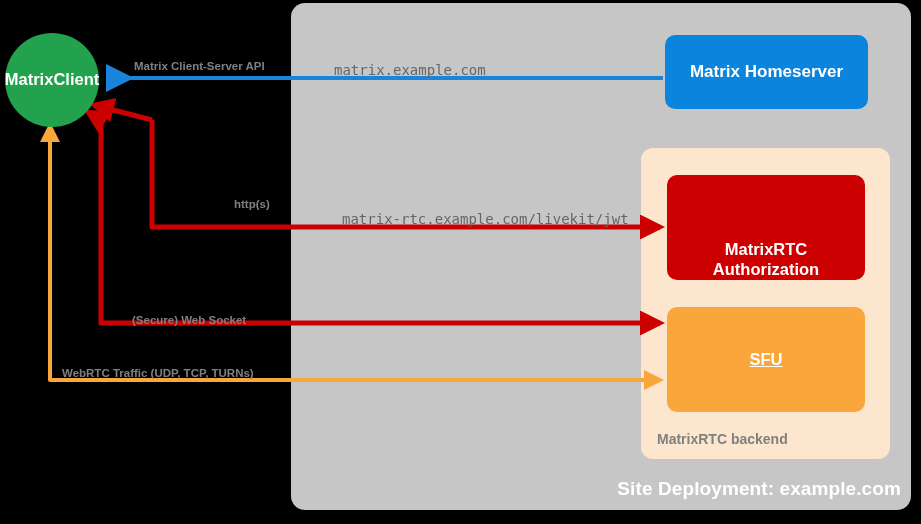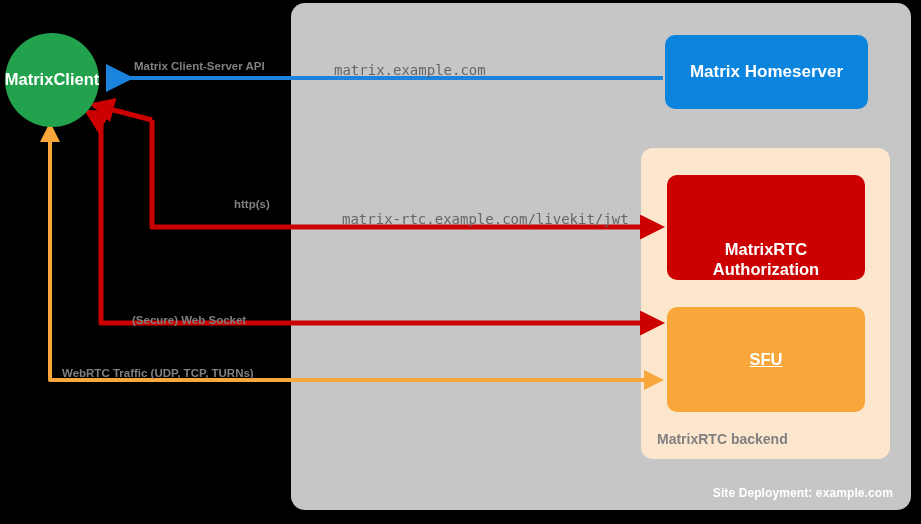--- a/index.html
+++ b/index.html
@@ -22,24 +22,24 @@
     position: absolute;
     left: 291px;
     top: 3px;
     width: 620px;
     height: 507px;
     background: #c6c6c6;
     border-radius: 14px;
   }
   .site-deployment-label {
     position: absolute;
-    right: 18px;
+    right: 10px;
     bottom: 10px;
     color: #ffffff;
-    font-size: 12px;
+    font-size: 19px;
     font-weight: bold;
     letter-spacing: 0.1px;
     white-space: nowrap;
   }
 
   .web-routing {
     position: absolute;
     left: 322px;
     top: 31px;
     width: 266px;

